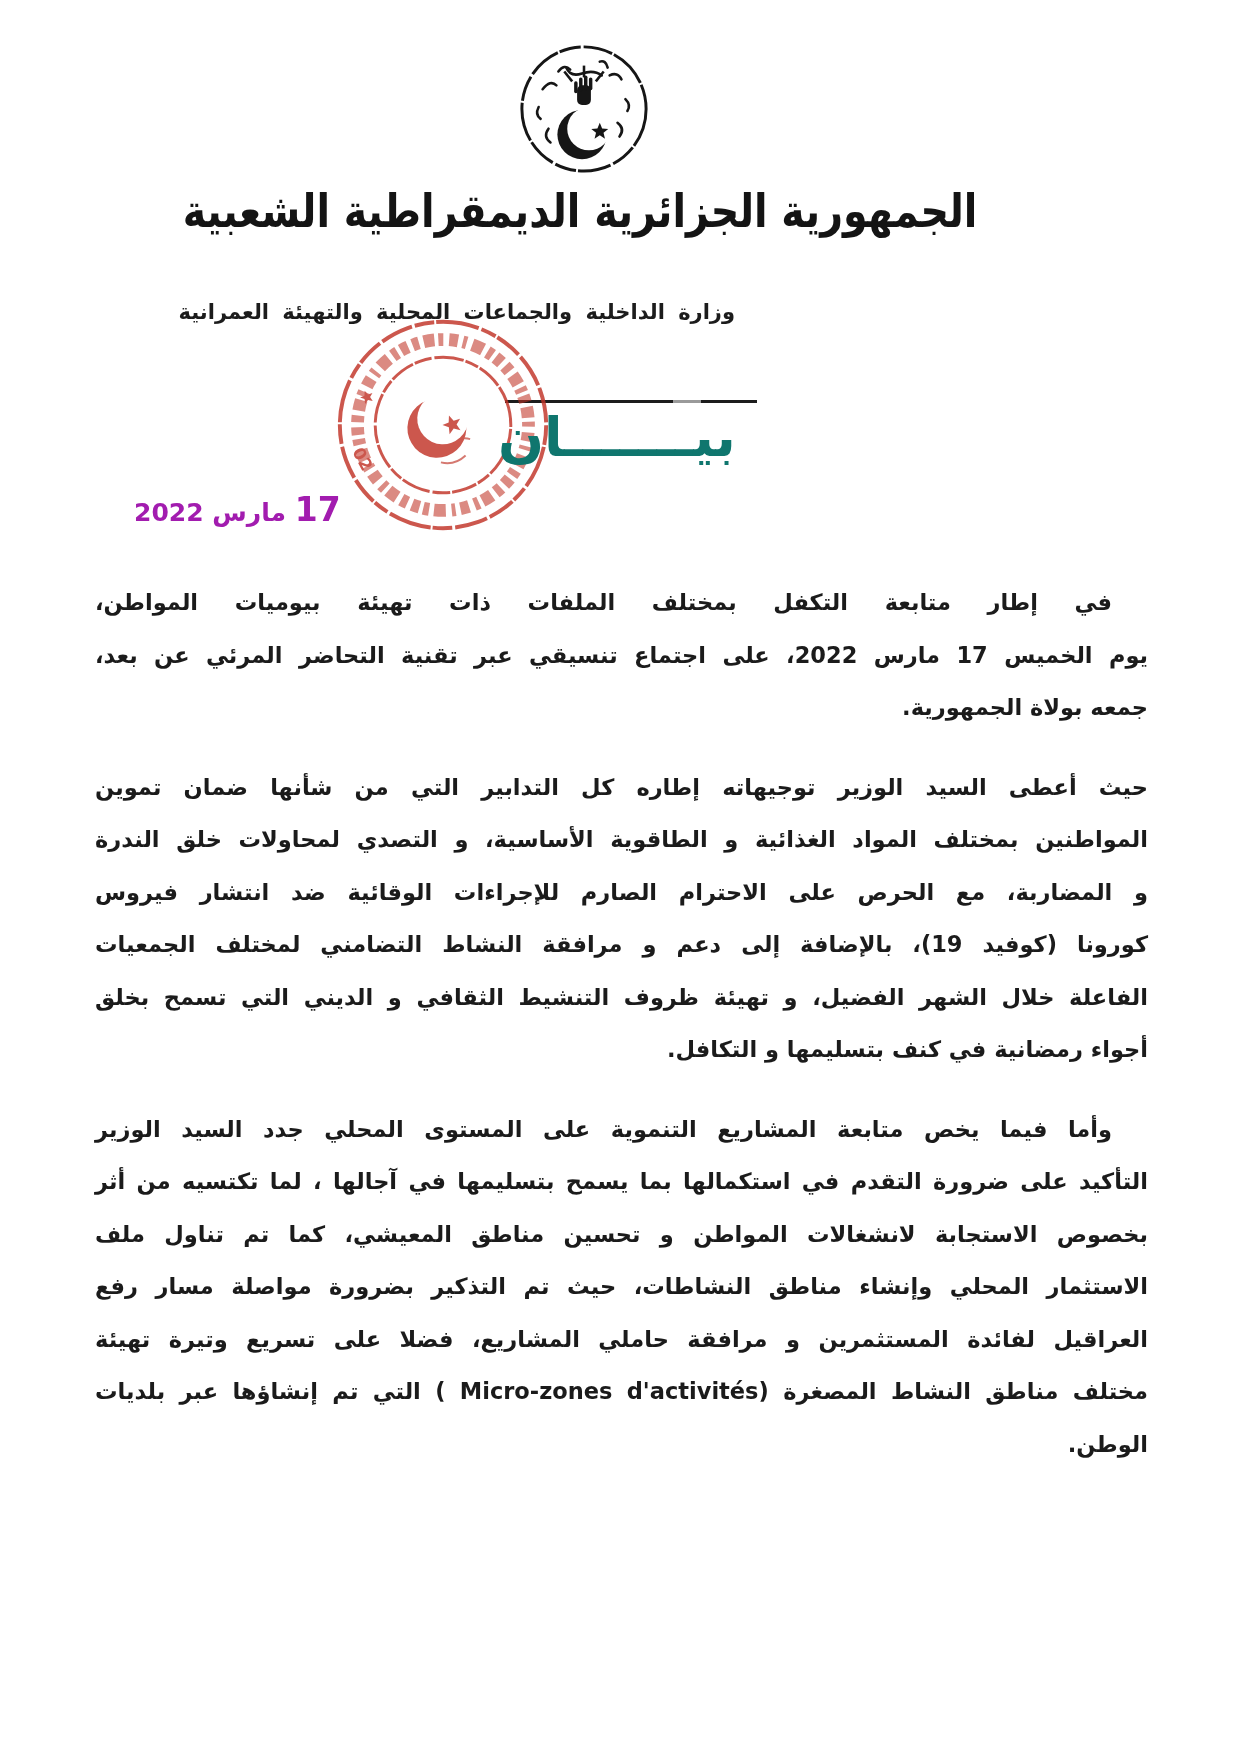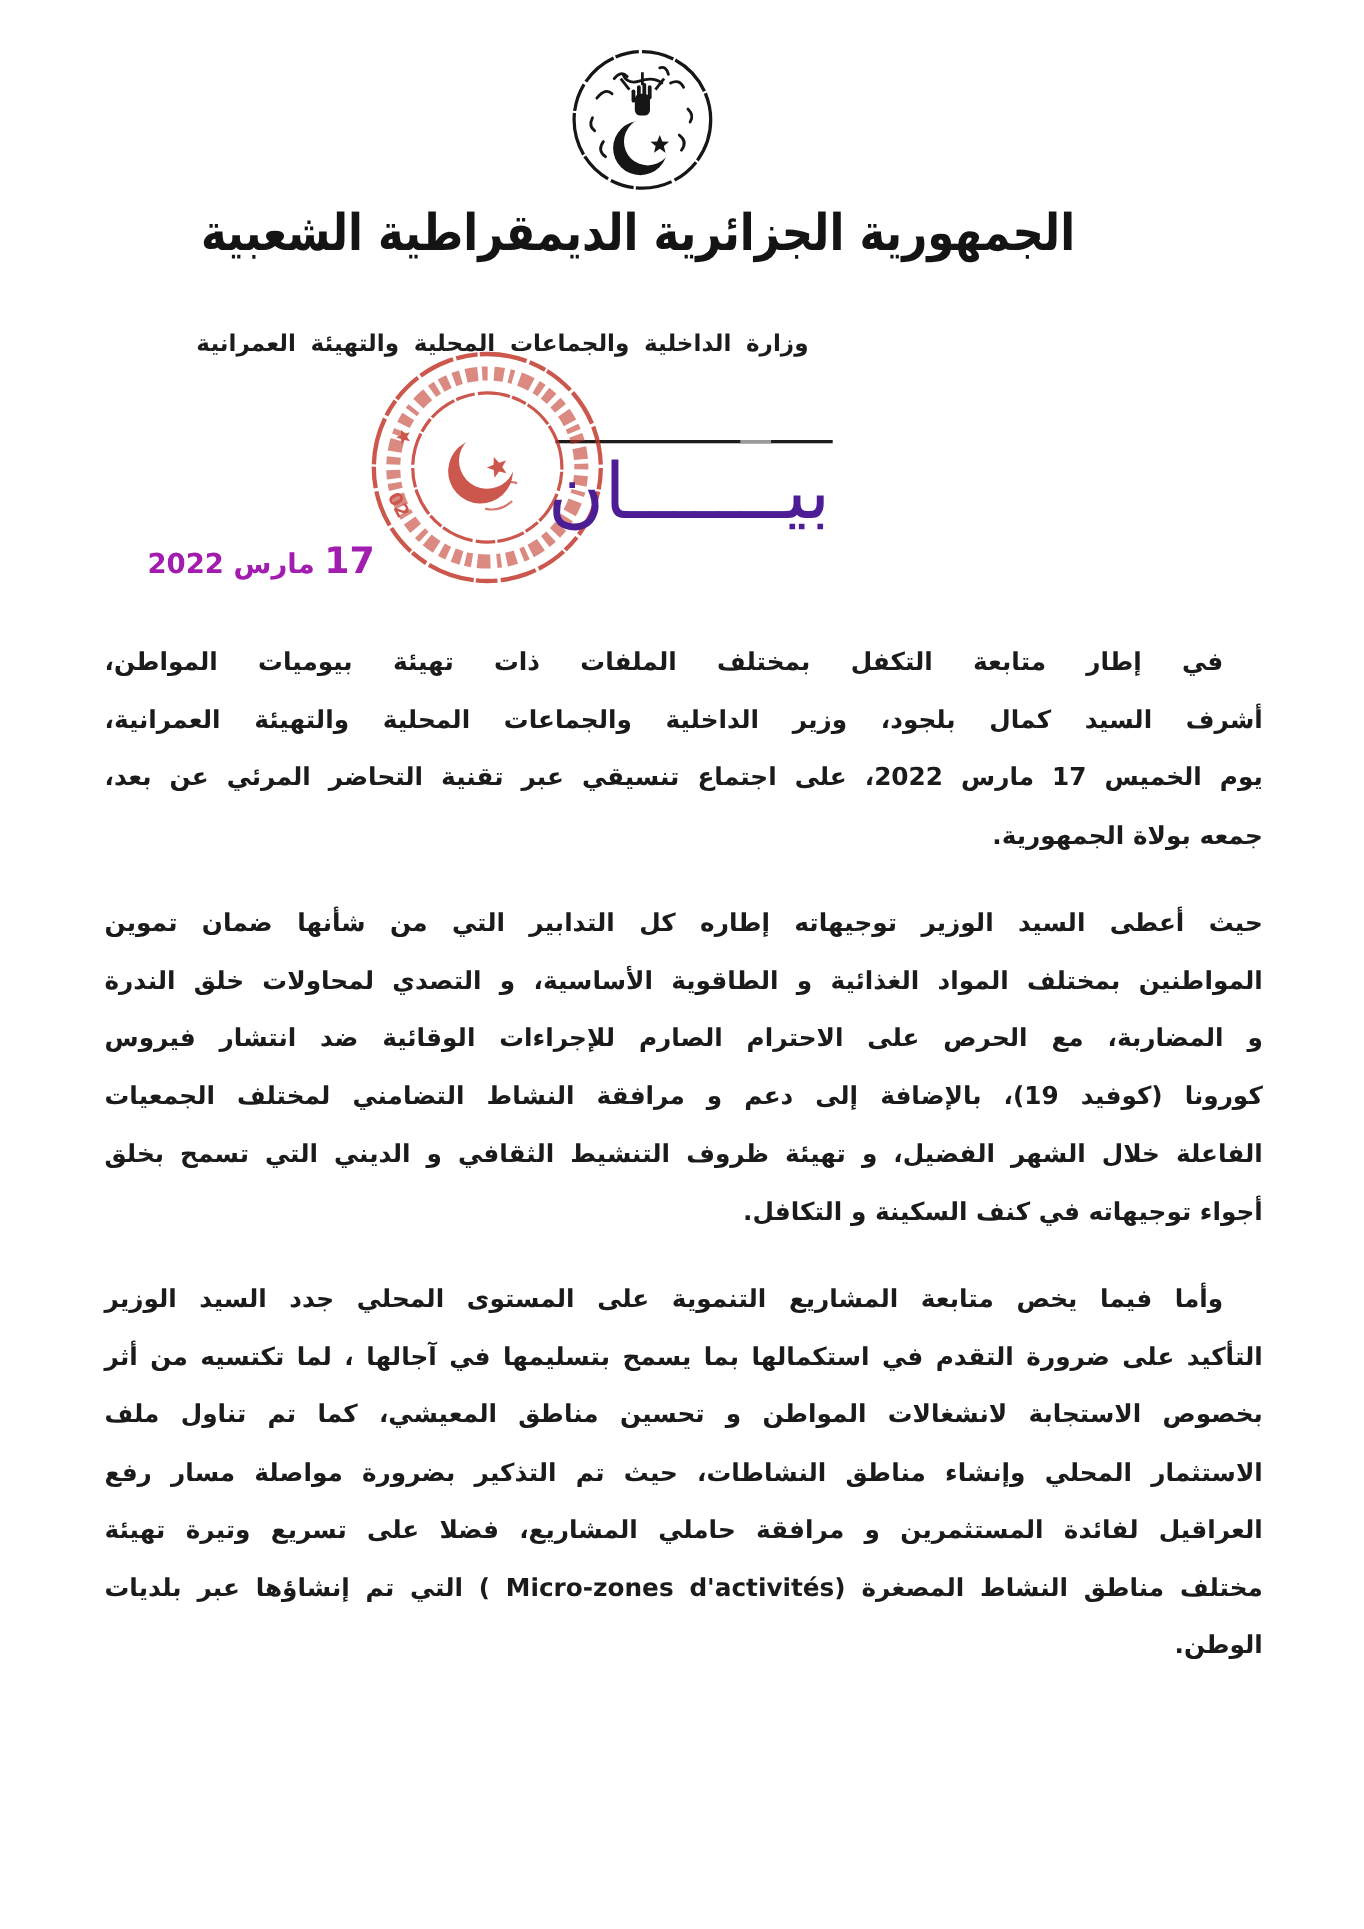--- a/index.html
+++ b/index.html
@@ -42,21 +42,21 @@
     opacity:.82;filter:blur(.3px);
   }
   .date-stamp{
     position:absolute;left:134px;top:490px;
     color:#a21caf;font-weight:bold;font-size:25px;
     white-space:nowrap;direction:rtl;
   }
   .date-stamp .day{font-size:33px;letter-spacing:2px;}
   .statement-title{
     position:absolute;left:498px;top:404px;
-    font-size:70px;font-weight:normal;color:#4c1d95;
+    font-size:54px;font-weight:bold;color:#0f766e;
     line-height:1.25;white-space:nowrap;
   }
   
   .body-text{
     position:absolute;top:576px;right:92px;left:95px;
   }
   .para{margin:0 0 27px 0;}
   .line{
     font-size:22.5px;font-weight:bold;color:#1b1b1b;
     line-height:52.5px;
@@ -132,32 +132,31 @@
     <span>مارس</span>
     <span>2022</span>
   </div>
 
   <div class="statement-title">بيـــــــان</div>
 
   <div class="body-text">
 
     <div class="para">
       <div class="line first">في إطار متابعة التكفل بمختلف الملفات ذات تهيئة بيوميات المواطن،</div>
-      <div class="line">أشرف السيد كمال بلجود، وزير الداخلية والجماعات المحلية والتهيئة العمرانية،</div>
       <div class="line">يوم الخميس 17 مارس 2022، على اجتماع تنسيقي عبر تقنية التحاضر المرئي عن بعد،</div>
       <div class="line last">جمعه بولاة الجمهورية.</div>
     </div>
 
     <div class="para">
       <div class="line">حيث أعطى السيد الوزير توجيهاته إطاره كل التدابير التي من شأنها ضمان تموين</div>
       <div class="line">المواطنين بمختلف المواد الغذائية و الطاقوية الأساسية، و التصدي لمحاولات خلق الندرة</div>
       <div class="line">و المضاربة، مع الحرص على الاحترام الصارم للإجراءات الوقائية ضد انتشار فيروس</div>
       <div class="line">كورونا (كوفيد 19)، بالإضافة إلى دعم و مرافقة النشاط التضامني لمختلف الجمعيات</div>
       <div class="line">الفاعلة خلال الشهر الفضيل، و تهيئة ظروف التنشيط الثقافي و الديني التي تسمح بخلق</div>
-      <div class="line last">أجواء توجيهاته في كنف السكينة و التكافل.</div>
+      <div class="line last">أجواء رمضانية في كنف بتسليمها و التكافل.</div>
     </div>
 
     <div class="para">
       <div class="line first">وأما فيما يخص متابعة المشاريع التنموية على المستوى المحلي جدد السيد الوزير</div>
       <div class="line">التأكيد على ضرورة التقدم في استكمالها بما يسمح بتسليمها في آجالها ، لما تكتسيه من أثر</div>
       <div class="line">بخصوص الاستجابة لانشغالات المواطن و تحسين مناطق المعيشي، كما تم تناول ملف</div>
       <div class="line">الاستثمار المحلي وإنشاء مناطق النشاطات، حيث تم التذكير بضرورة مواصلة مسار رفع</div>
       <div class="line">العراقيل لفائدة المستثمرين و مرافقة حاملي المشاريع، فضلا على تسريع وتيرة تهيئة</div>
       <div class="line last">مختلف مناطق النشاط المصغرة (Micro-zones d'activités ) التي تم إنشاؤها عبر بلديات الوطن.</div>
     </div>

